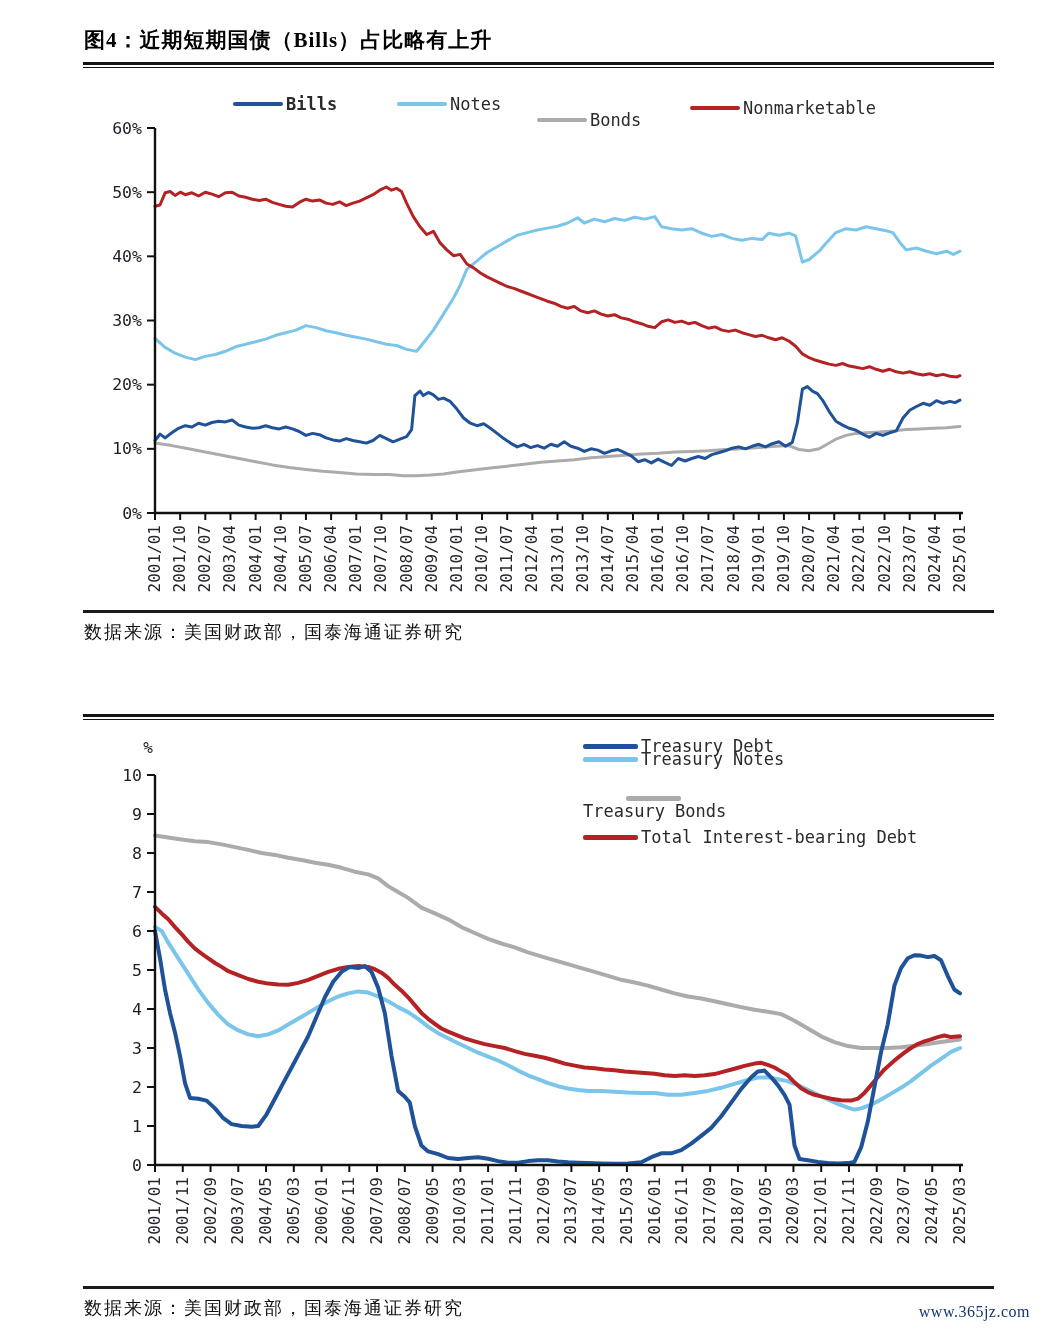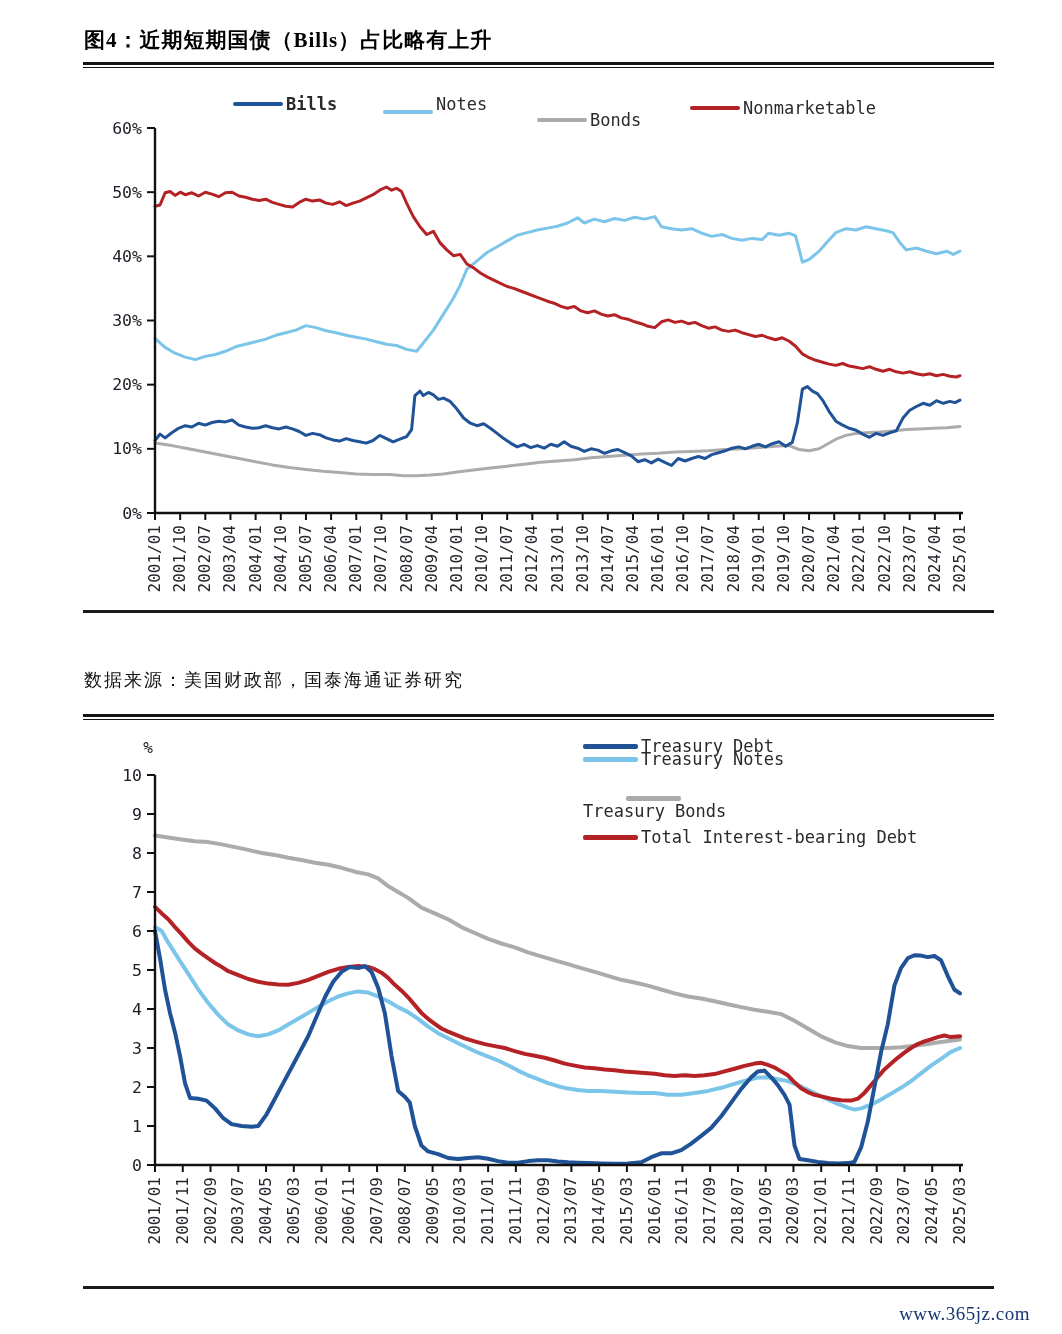--- a/index.html
+++ b/index.html
@@ -10,23 +10,23 @@
   .double-rule{position:absolute;left:83px;width:911px;}
   .double-rule .thick{height:3px;background:#141414;}
   .double-rule .thin{height:1px;background:#141414;margin-top:2px;}
   .chart-wrap{position:absolute;left:83px;width:911px;}
   .chart-wrap svg{position:absolute;left:0;top:0;}
   .legend-item{position:absolute;display:flex;align-items:center;white-space:nowrap;
                font-family:"DejaVu Sans Mono","Liberation Mono",monospace;font-size:17px;color:#2a2a2a;}
   .legend-item .swatch{display:inline-block;margin-right:3px;border-radius:2px;}
   .src-rule{position:absolute;left:83px;width:911px;height:2.5px;background:#1a1a1a;}
   .src-text{position:absolute;left:84px;font-family:"Liberation Serif",serif;font-size:18px;
-            color:#111;letter-spacing:2px;white-space:nowrap;margin-top:48px;}
+            color:#111;letter-spacing:2px;white-space:nowrap;}
   .watermark{position:absolute;right:6px;top:1303px;font-family:"Liberation Serif",serif;
-             font-size:19px;color:#16356e;letter-spacing:0.5px;}
+             font-size:16px;color:#16356e;letter-spacing:0.5px;}
   .ytick{font-size:16.5px;fill:#1d1d26;font-family:"DejaVu Sans Mono","Liberation Mono",monospace;}
   .xtick{font-size:16px;fill:#26262e;font-family:"DejaVu Sans Mono","Liberation Mono",monospace;}
   .yunit{font-size:16px;fill:#1d1d26;font-family:"DejaVu Sans Mono","Liberation Mono",monospace;}
 </style>
 </head>
 <body>
 
 <div class="page">
 
   <div class="fig-title" style="top:26px;">图4：近期短期国债（Bills）占比略有上升</div>
@@ -122,21 +122,21 @@
         <line x1="851.84375" y1="435" x2="851.84375" y2="442" stroke="#111" stroke-width="2"></line>
         <text x="856.84375" y="447" text-anchor="end" class="xtick" transform="rotate(-90 856.84375 447)">2024/04</text>
         <line x1="877" y1="435" x2="877" y2="442" stroke="#111" stroke-width="2"></line>
         <text x="882" y="447" text-anchor="end" class="xtick" transform="rotate(-90 882 447)">2025/01</text>
       </svg>
     <div id="legend4">
         <div class="legend-item" style="left: 150px; top: 16px; font-weight: bold;">
           <span class="swatch" style="width: 50px; height: 4px; background: rgb(31, 82, 150);"></span>
           <span>Bills</span>
         </div>
-        <div class="legend-item" style="left: 300px; top: 16px; align-items: flex-end;">
+        <div class="legend-item" style="left: 314px; top: 16px;">
           <span class="swatch" style="width: 50px; height: 4px; background: rgb(124, 197, 234);"></span>
           <span>Notes</span>
         </div>
         <div class="legend-item" style="left: 454px; top: 16px; margin-top: 16px;">
           <span class="swatch" style="width: 50px; height: 4px; background: rgb(171, 171, 171);"></span>
           <span>Bonds</span>
         </div>
         <div class="legend-item" style="left: 607px; top: 20px;">
           <span class="swatch" style="width: 50px; height: 4px; background: rgb(181, 34, 37);"></span>
           <span>Nonmarketable</span>

